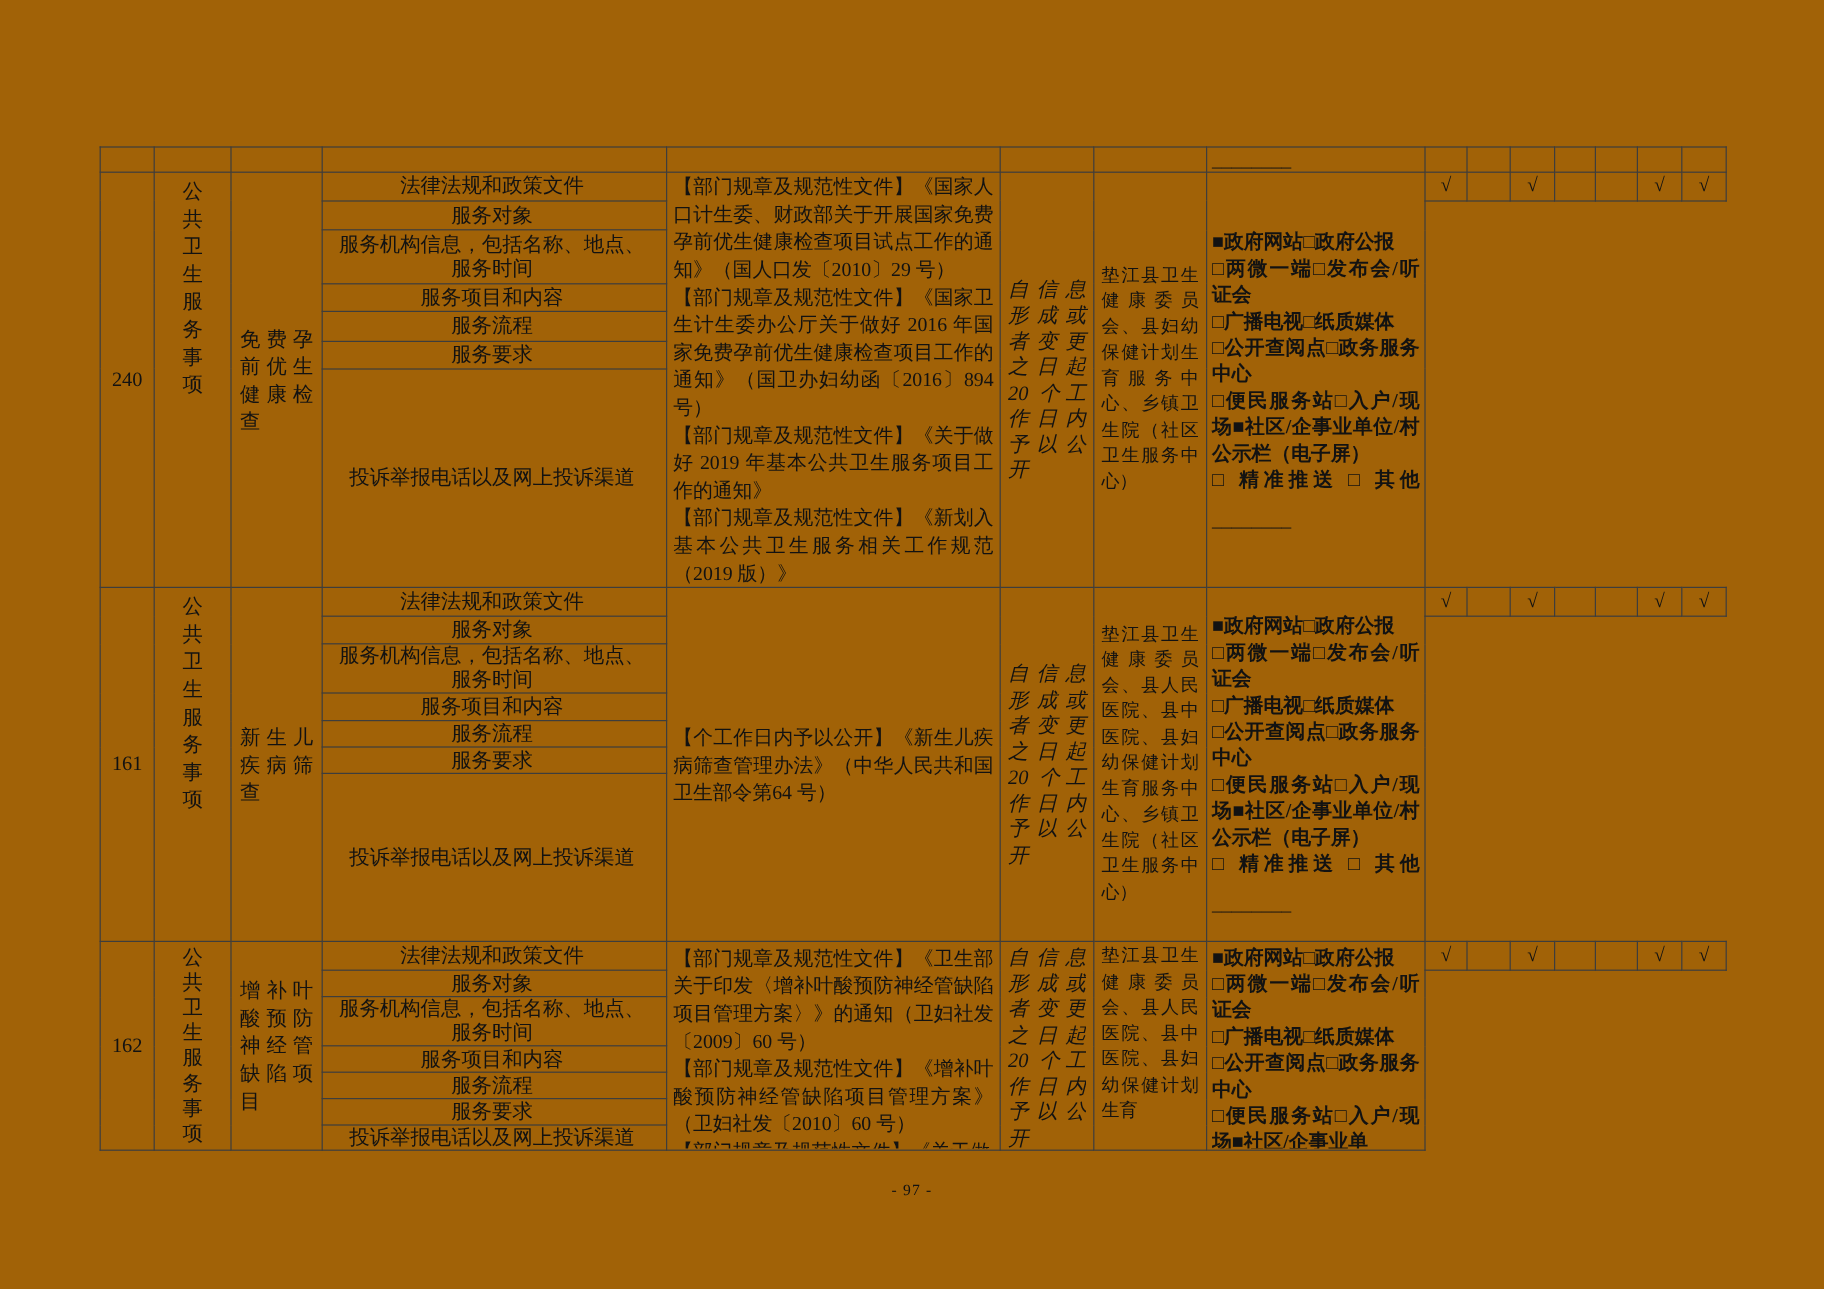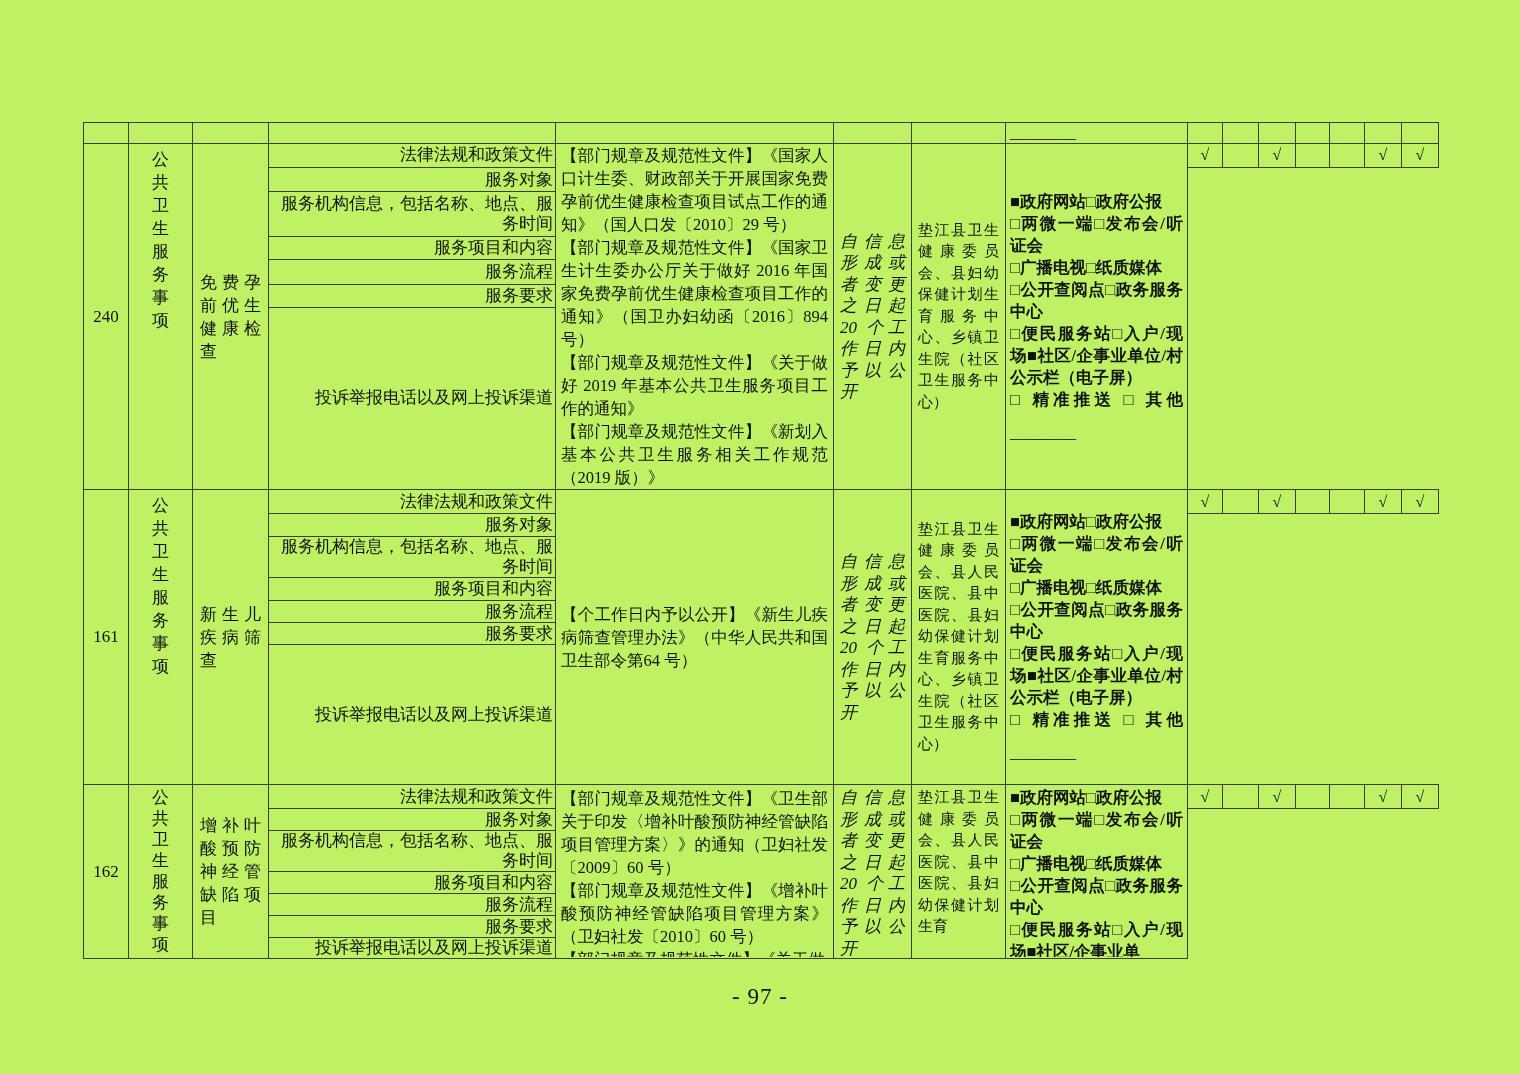--- a/index.html
+++ b/index.html
@@ -1,31 +1,31 @@
 <!DOCTYPE html>
 <html><head>
 <meta charset="utf-8">
 <style>
   * { box-sizing: border-box; margin: 0; padding: 0; }
   html,body { width: 1520px; height: 1074px; background: #ffffff; }
   body { font-family: "Liberation Serif", "DejaVu Serif", serif; color: #121212; }
-  .page { position: relative; width: 1520px; height: 1074px; background: #bef264; overflow: hidden; }
+  .page { position: relative; width: 1520px; height: 1074px; background: #a16207; overflow: hidden; }
 
   table.doc { position: absolute; left: 83px; top: 122px; width: 1355px;
               border-collapse: collapse; table-layout: fixed; }
   td { border: 1px solid #3d3d3d; padding: 0; font-size: 17px; overflow: hidden; vertical-align: middle; }
 
   
   .seq { text-align: center; }
   .cat { vertical-align: top; }
   .cat .v { width: 20px; margin: 4px auto 0; line-height: 23px; word-break: break-all; text-align: center; }
   .cat .v.tight { line-height: 21px; margin-top: 2px; }
   .svc { padding: 0 7px; }
   .svc .v { text-align: justify; line-height: 23px; }
-  .sub { text-align: right; padding: 0 2px 0 8px; line-height: 20px; }
+  .sub { text-align: center; padding: 0 12px 0 8px; line-height: 20px; }
   .reg { padding: 0 5px; font-size: 16.5px; }
   .reg .v { text-align: justify; line-height: 23px; }
   .timing { padding: 0 6px; }
   .timing .v { text-align: justify; line-height: 21.5px; font-style: italic; }
   .org { padding: 0 6px; font-size: 15px; }
   .org .v { text-align: justify; line-height: 21.5px; }
   .ch { padding: 0 4px; font-size: 16.5px; }
   .ch .line { text-align: justify; line-height: 22px; font-weight: bold; }
   .ch .spread { text-align: justify; text-align-last: justify; }
   .blankline { line-height: 20px; text-align: left; }
@@ -36,21 +36,21 @@
   .vt > .clip { height: 172px; overflow: hidden; padding-top: 2px; }
   .vb { vertical-align: bottom; }
 
   
   .r0 td { height: 21px; }
   .h20 { height: 20px; } .h22 { height: 22px; } .h23 { height: 23px; } .h24 { height: 24px; }
   .h40 { height: 40px; } .h41 { height: 41px; }
   .h140 { height: 140px; } .h169 { height: 169px; }
 
   .pageno { position: absolute; top: 984px; left: 0; width: 100%;
-            text-align: center; font-size: 23px; letter-spacing: 1px; }
+            text-align: center; font-size: 13px; letter-spacing: 1px; }
 </style>
 </head>
 <body>
 
 <div class="page">
   <table class="doc">
     <colgroup>
       <col style="width:45px">
         <col style="width:64px">
         <col style="width:76px">

